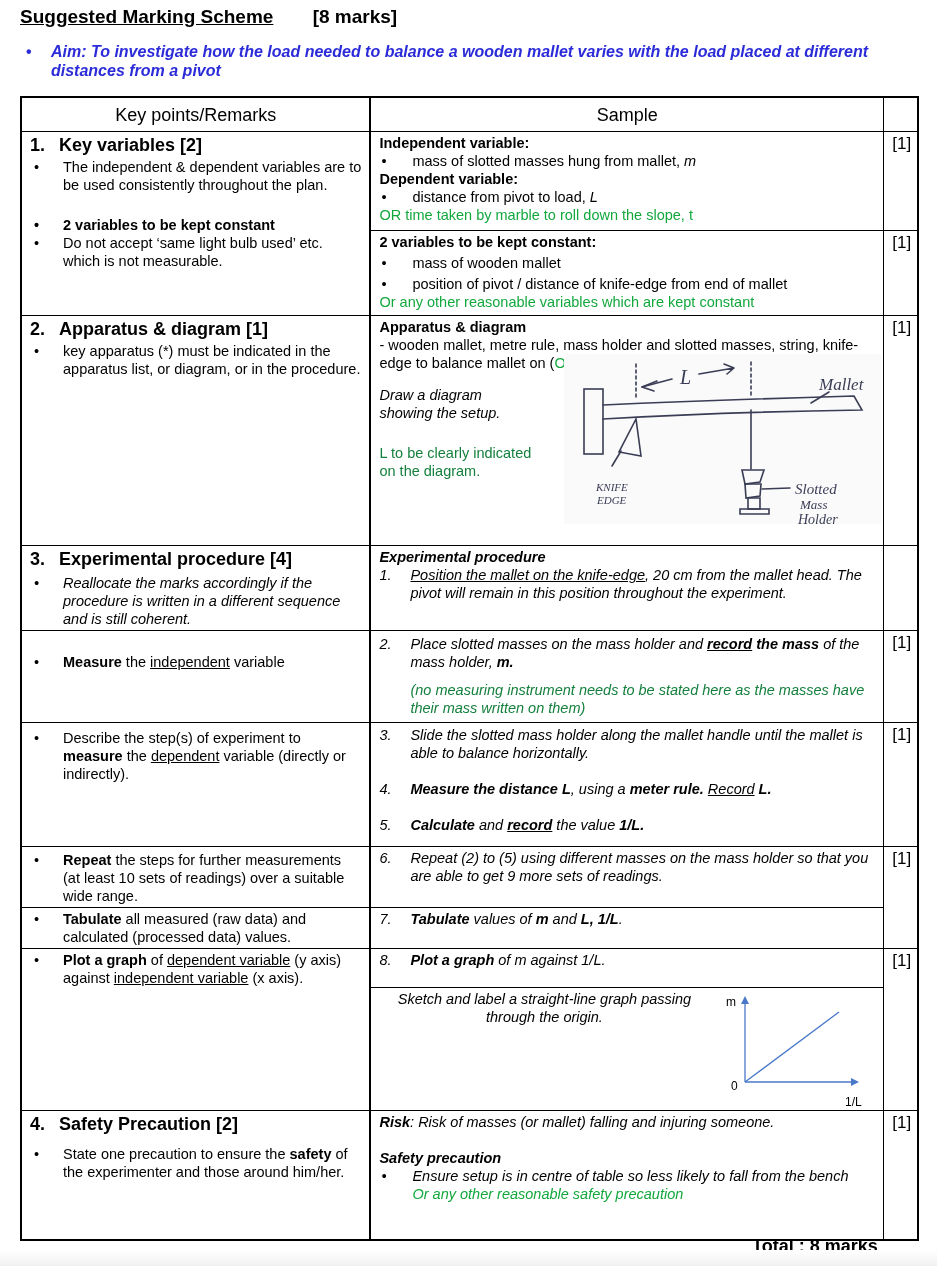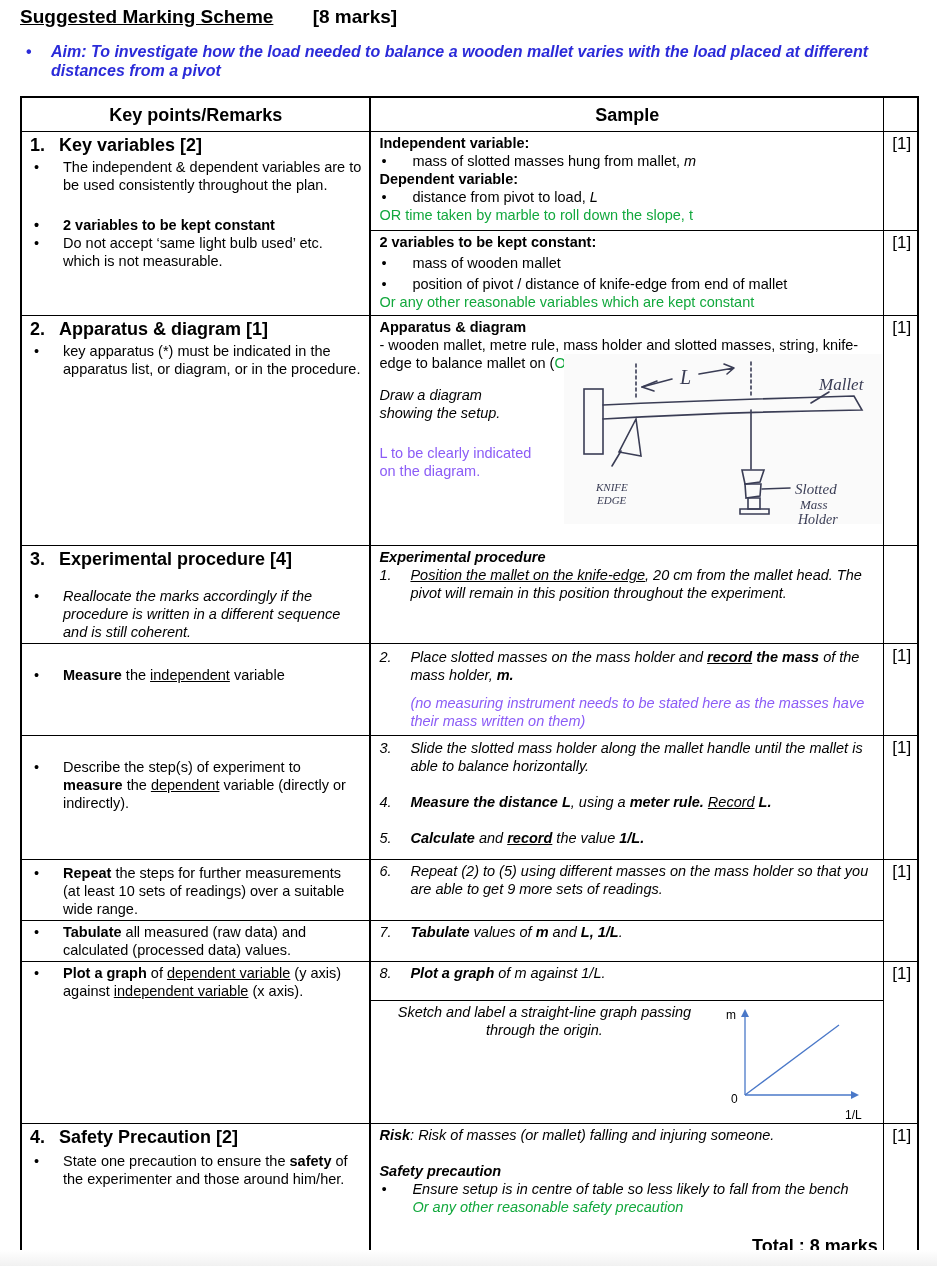--- a/index.html
+++ b/index.html
@@ -23,41 +23,41 @@
   .aim .aim-text { display: block; margin-left: 25px; }
 
   table.scheme {
     position: absolute; left: 20px; top: 96px;
     width: 899px; border-collapse: collapse; table-layout: fixed;
   }
   table.scheme td, table.scheme th {
     border: 1px solid #000; vertical-align: top; padding: 2px 8px 2px 8px;
   }
   table.scheme th {
-    font-size: 18px; font-weight: bold; text-align: center; height: 33px;
+    font-size: 18px; font-weight: normal; text-align: center; height: 33px;
     vertical-align: middle; padding: 0;
   }
   .col-key { width: 337px; }
   .col-sample { width: 495px; }
   .col-mark { width: 33px; }
   .thick-top td { border-top: 2px solid #000; }
   table.scheme { border: 2px solid #000; }
   td.key { border-right: 2px solid #000 !important; padding-left: 8px; }
   td.mark { text-align: center; font-size: 17px; padding: 4px 0 0 0; line-height: 20px; }
   .sec-head { font-size: 18px; font-weight: bold; line-height: 22px; display: flex; }
   .sec-head .num { width: 29px; }
   .blist { margin: 0; padding: 0; list-style: none; }
   .blist li { position: relative; padding-left: 33px; }
   .blist li::before {
     content: "\2022"; position: absolute; left: 4px; top: 0;
   }
   .s-list li { padding-left: 33px; }
   .s-list li::before { left: 2px; }
   .green { color: #12a83d; }
-  .red { color: #8b5cf6; }
+  .red { color: #15803d; }
   .b { font-weight: bold; }
   .i { font-style: italic; }
   .u { text-decoration: underline; }
   .num-line { display: flex; }
   .num-line .n { width: 31px; flex: none; font-style: italic; }
   .num-line .tx { flex: 1; font-style: italic; }
   .diagram-wrap { position: relative; height: 170px; }
   .diagram-photo {
     position: absolute; left: 185px; top: -18px; width: 318px; height: 170px;
     background: #fafafa;
@@ -188,21 +188,21 @@
     </td>
     <td class="mark">[1]</td>
   </tr>
 
   <tr class="thick-top">
     <td class="key">
       <div class="sec-head">
         <span class="num">3.</span>
         <span>Experimental procedure [4]</span>
       </div>
-      <ul class="blist" style="margin-top:17px">
+      <ul class="blist" style="margin-top:4px">
         <li class="i">Reallocate the marks accordingly if the procedure is written in a different sequence and is still coherent.</li>
       </ul>
     </td>
     <td style="height:72px">
       <div class="b i">Experimental procedure</div>
       <div class="num-line">
         <span class="n">1.</span>
         <span class="tx"><span class="u">Position the mallet on the knife-edge</span><span>, 20 cm from the mallet head. The pivot will remain in this position throughout the experiment.</span></span>
       </div>
     </td>
@@ -223,21 +223,21 @@
       <div class="num-line" style="margin-top:10px">
         <span class="n"></span>
         <span class="tx red">(no measuring instrument needs to be stated here as the masses have their mass written on them)</span>
       </div>
     </td>
     <td class="mark">[1]</td>
   </tr>
 
   <tr class="thick-top">
     <td class="key">
-      <ul class="blist" style="margin-top:20px">
+      <ul class="blist" style="margin-top:4px">
         <li><span>Describe the step(s) of experiment to </span><span class="b">measure</span><span> the </span><span class="u">dependent</span><span> variable (directly or indirectly).</span></li>
       </ul>
     </td>
     <td style="height:118px;padding-top:3px">
       <div class="num-line">
         <span class="n">3.</span>
         <span class="tx">Slide the slotted mass holder along the mallet handle until the mallet is able to balance horizontally.</span>
       </div>
       <div class="num-line" style="margin-top:18px">
         <span class="n">4.</span>
@@ -313,21 +313,21 @@
       </div>
     </td>
   </tr>
 
   <tr class="thick-top">
     <td class="key">
       <div class="sec-head">
         <span class="num">4.</span>
         <span>Safety Precaution [2]</span>
       </div>
-      <ul class="blist" style="margin-top:4px">
+      <ul class="blist" style="margin-top:10px">
         <li><span>State one precaution to ensure the </span><span class="b">safety</span><span> of the experimenter and those around him/her.</span></li>
       </ul>
     </td>
     <td style="height:124px">
       <div class="i"><span class="b">Risk</span><span>: Risk of masses (or mallet) falling and injuring someone.</span></div>
       <div class="b i" style="margin-top:18px">Safety precaution</div>
       <ul class="blist s-list">
         <li class="i">Ensure setup is in centre of table so less likely to fall from the bench</li>
       </ul>
       <div class="i green" style="padding-left:33px">Or any other reasonable safety precaution</div>

